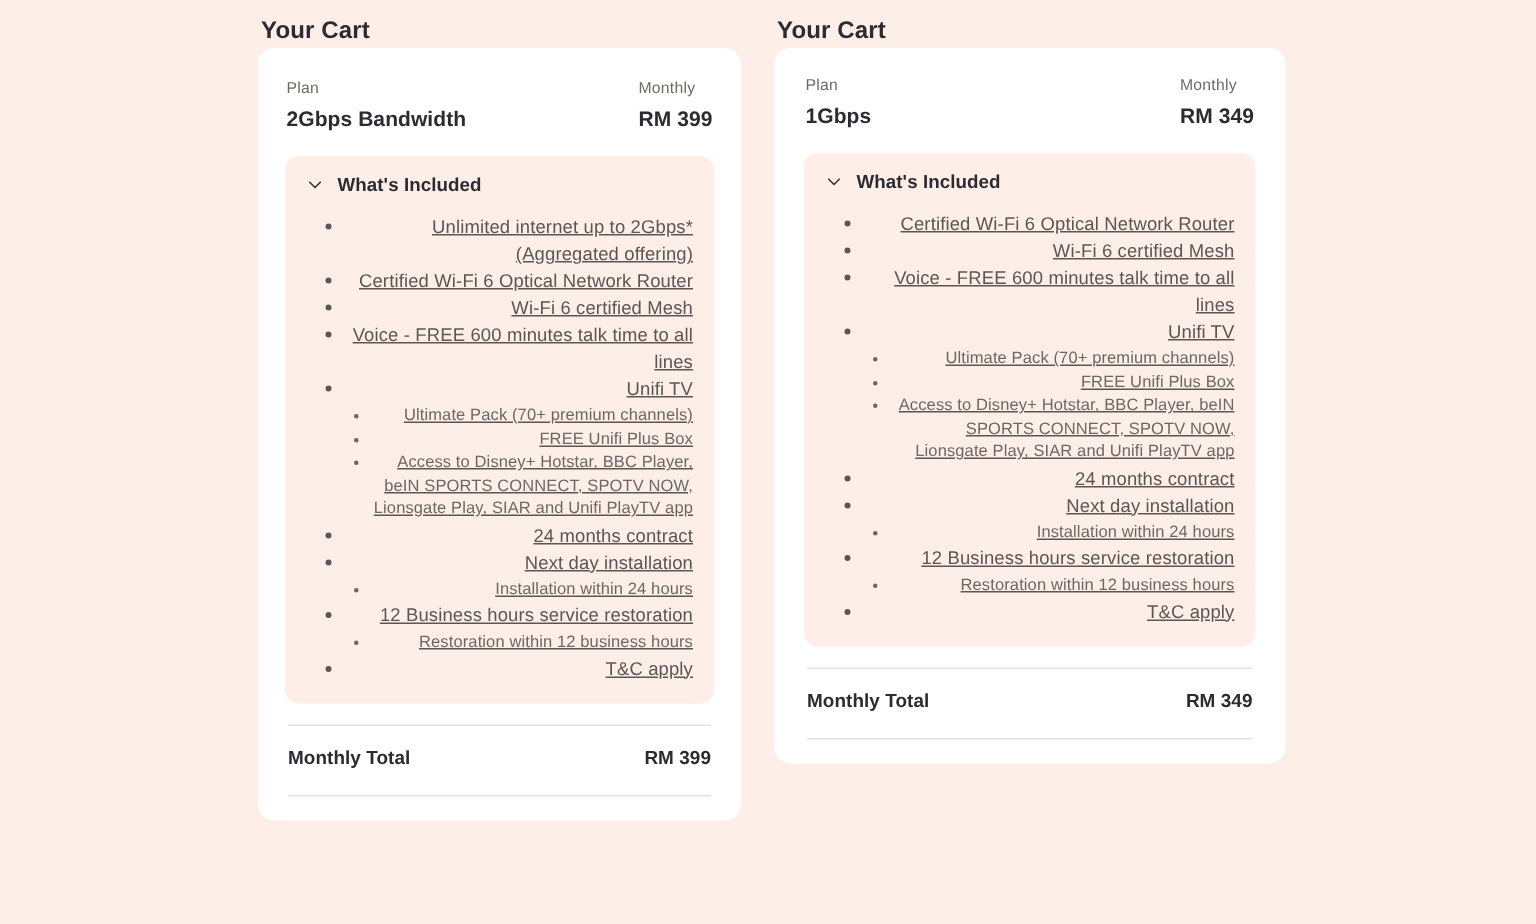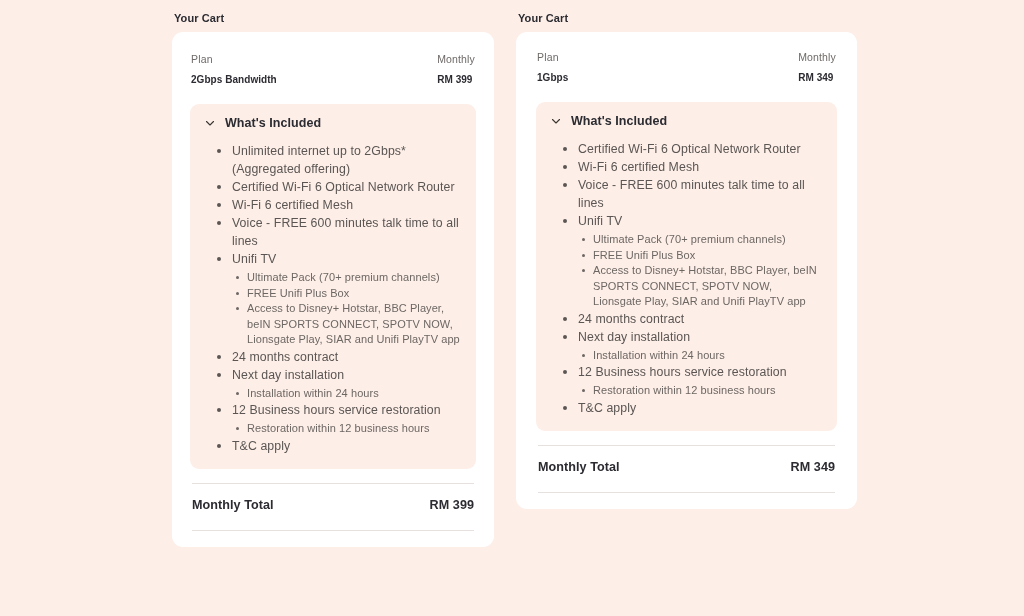--- a/index.html
+++ b/index.html
@@ -22,21 +22,21 @@
   }
 
   .cart-column {
     position: absolute;
     top: 0;
   }
   .cart-column.left  { left: 172px; width: 322px; }
   .cart-column.right { left: 516px; width: 341px; }
 
   .cart-heading {
-    font-size: 11px;
+    font-size: 16px;
     font-weight: 700;
     color: #2b2b31;
     letter-spacing: 0.1px;
     margin: 0;
     padding: 12px 0 0 2px;
     height: 32px;
     box-sizing: border-box;
   }
 
   .cart-card {
@@ -54,35 +54,36 @@
     align-items: flex-start;
     padding: 6px 1px 0 1px;
   }
   .plan-col-label {
     font-size: 10.5px;
     color: #6e6a68;
     letter-spacing: 0.15px;
     line-height: 15px;
   }
   .plan-col-value {
-    font-size: 10px;
+    font-size: 14px;
     font-weight: 700;
     color: #2b2b31;
     letter-spacing: 0.05px;
     line-height: 19px;
     margin-top: 3px;
   }
   .plan-right { text-align: left; }
 
   
   .included-panel {
     margin-top: 15px;
     background: #fdeee8;
     border-radius: 9px;
     padding: 12px 14px 14px 12px;
+    text-align: right;
   }
   .included-header {
     display: flex;
     align-items: center;
     gap: 9px;
     padding-left: 2px;
   }
   .chev {
     width: 12px;
     height: 12px;
@@ -106,20 +107,21 @@
   ul.feat.level2 { margin-top: 2px; padding-left: 17px; }
 
   ul.feat.level1 > li {
     position: relative;
     font-size: 12.3px;
     line-height: 18px;
     color: #5b5653;
     letter-spacing: 0.1px;
     margin-bottom: 0px;
     padding-left: 0px;
+    text-decoration: underline;
   }
   ul.feat.level1 > li > .txt { display: block; padding-left: 2px; }
   ul.feat.level1 > li > .txt::before {
     content: "";
     position: absolute;
     left: -13px;
     top: 7px;
     width: 4px;
     height: 4px;
     border-radius: 50%;

